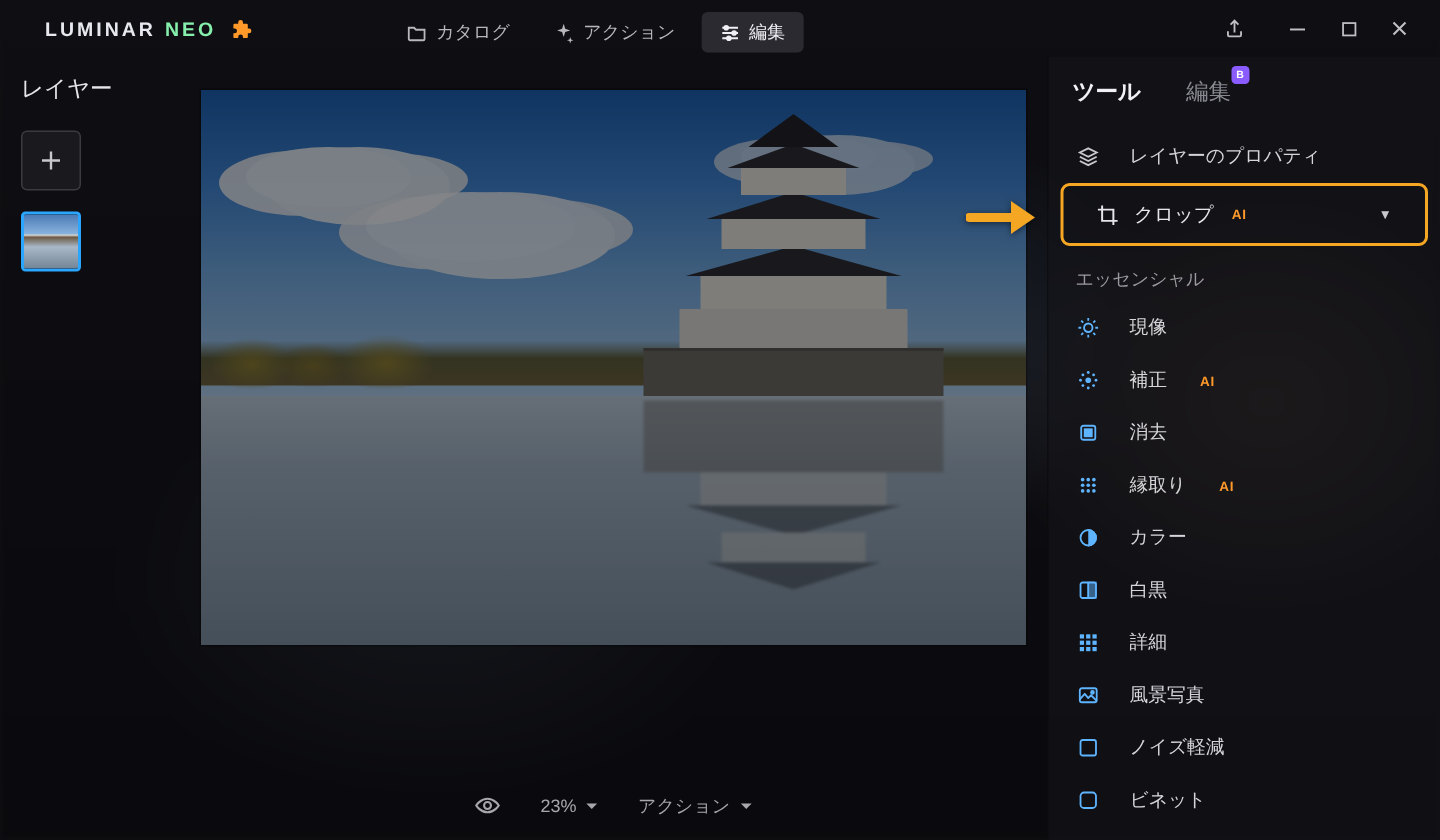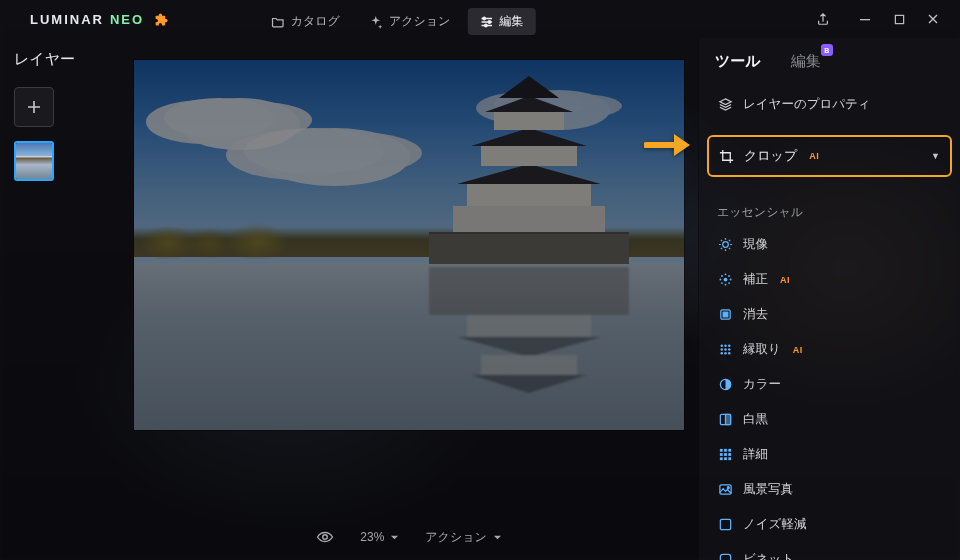--- a/index.html
+++ b/index.html
@@ -108,27 +108,27 @@
     width: 262px;
     background: rgba(20,20,25,0.6);
     border-left: 1px solid rgba(0,0,0,0.3);
     padding: 14px 0 8px 0;
     overflow-y:auto;
   }
   .panel-tabs { display:flex; gap:30px; padding:0 16px 16px 16px; align-items:flex-end;}
   .panel-tab { font-size:15px; color:#888890; cursor:pointer; position:relative;}
   .panel-tab.active { color:#f2f2f6; font-weight:600;}
   .beta-dot{ position:absolute; top:-8px; right:-12px; width:12px;height:12px; background:#8a5cff; border-radius:3px; font-size:7px; color:#fff; display:flex;align-items:center;justify-content:center; font-weight:700;}
-  .tool-row { display:flex; align-items:center; gap:10px; padding:9px 18px; color:#d6d6da; font-size:12.5px; cursor:pointer;}
+  .tool-row { display:flex; align-items:center; gap:20px; padding:9px 18px; color:#d6d6da; font-size:12.5px; cursor:pointer;}
   .tool-row .ticon{ width:16px; height:16px; display:flex; align-items:center; justify-content:center; color:#7db4ff;}
   .ai-badge{ color:#ff9a2a; font-size:9px; font-weight:700; margin-left:2px; letter-spacing:0.5px;}
   .section-label{ padding:14px 18px 6px 18px; font-size:12px; color:#9a9aa0;}
   .crop-highlight{
-    margin:13px 8px; border:2px solid #f5a623; border-radius:6px;
-    padding:10px 10px; display:flex; align-items:center; gap:10px;
+    margin:0 8px; border:2px solid #f5a623; border-radius:6px;
+    padding:10px 22px; display:flex; align-items:center; gap:10px;
     color:#e8e8ec; position:relative;
   }
   .crop-highlight .chev{ margin-left:auto; font-size:9px; color:#c8c8cc;}
   .arrow-callout{
     position:absolute; right:268px; top:130px; z-index:5;
     display:flex; align-items:center;
   }
   .arrow-callout svg{ filter: drop-shadow(0 1px 2px rgba(0,0,0,0.5));}
 
   

